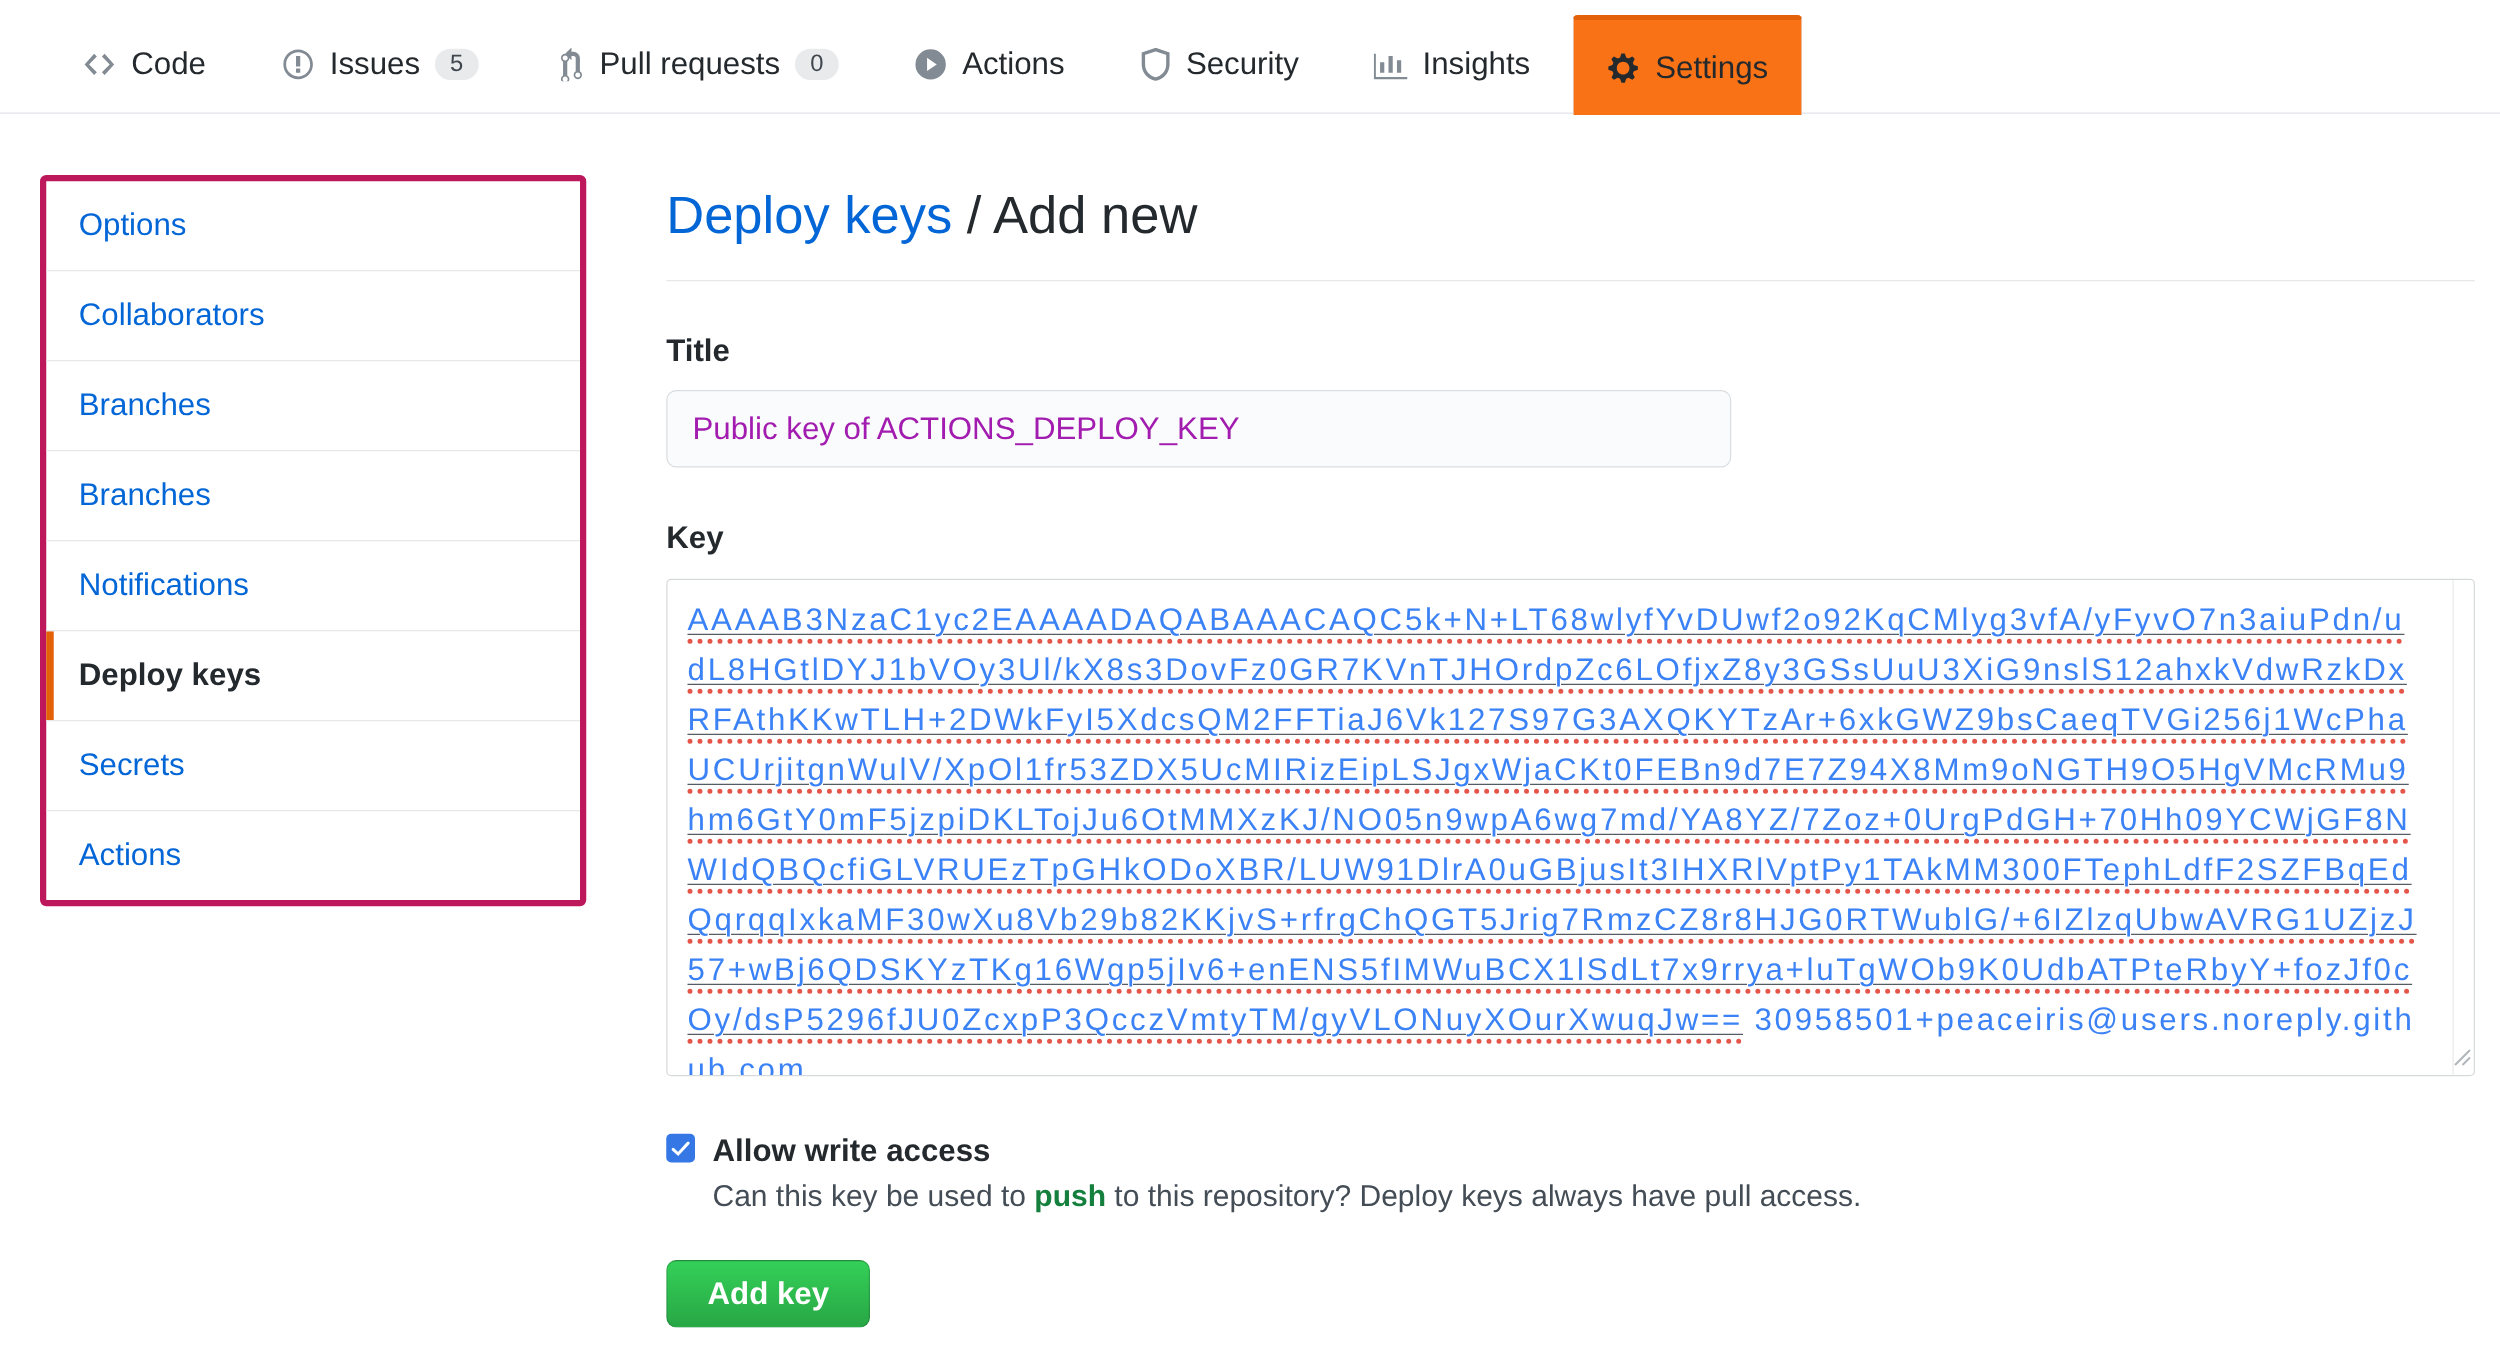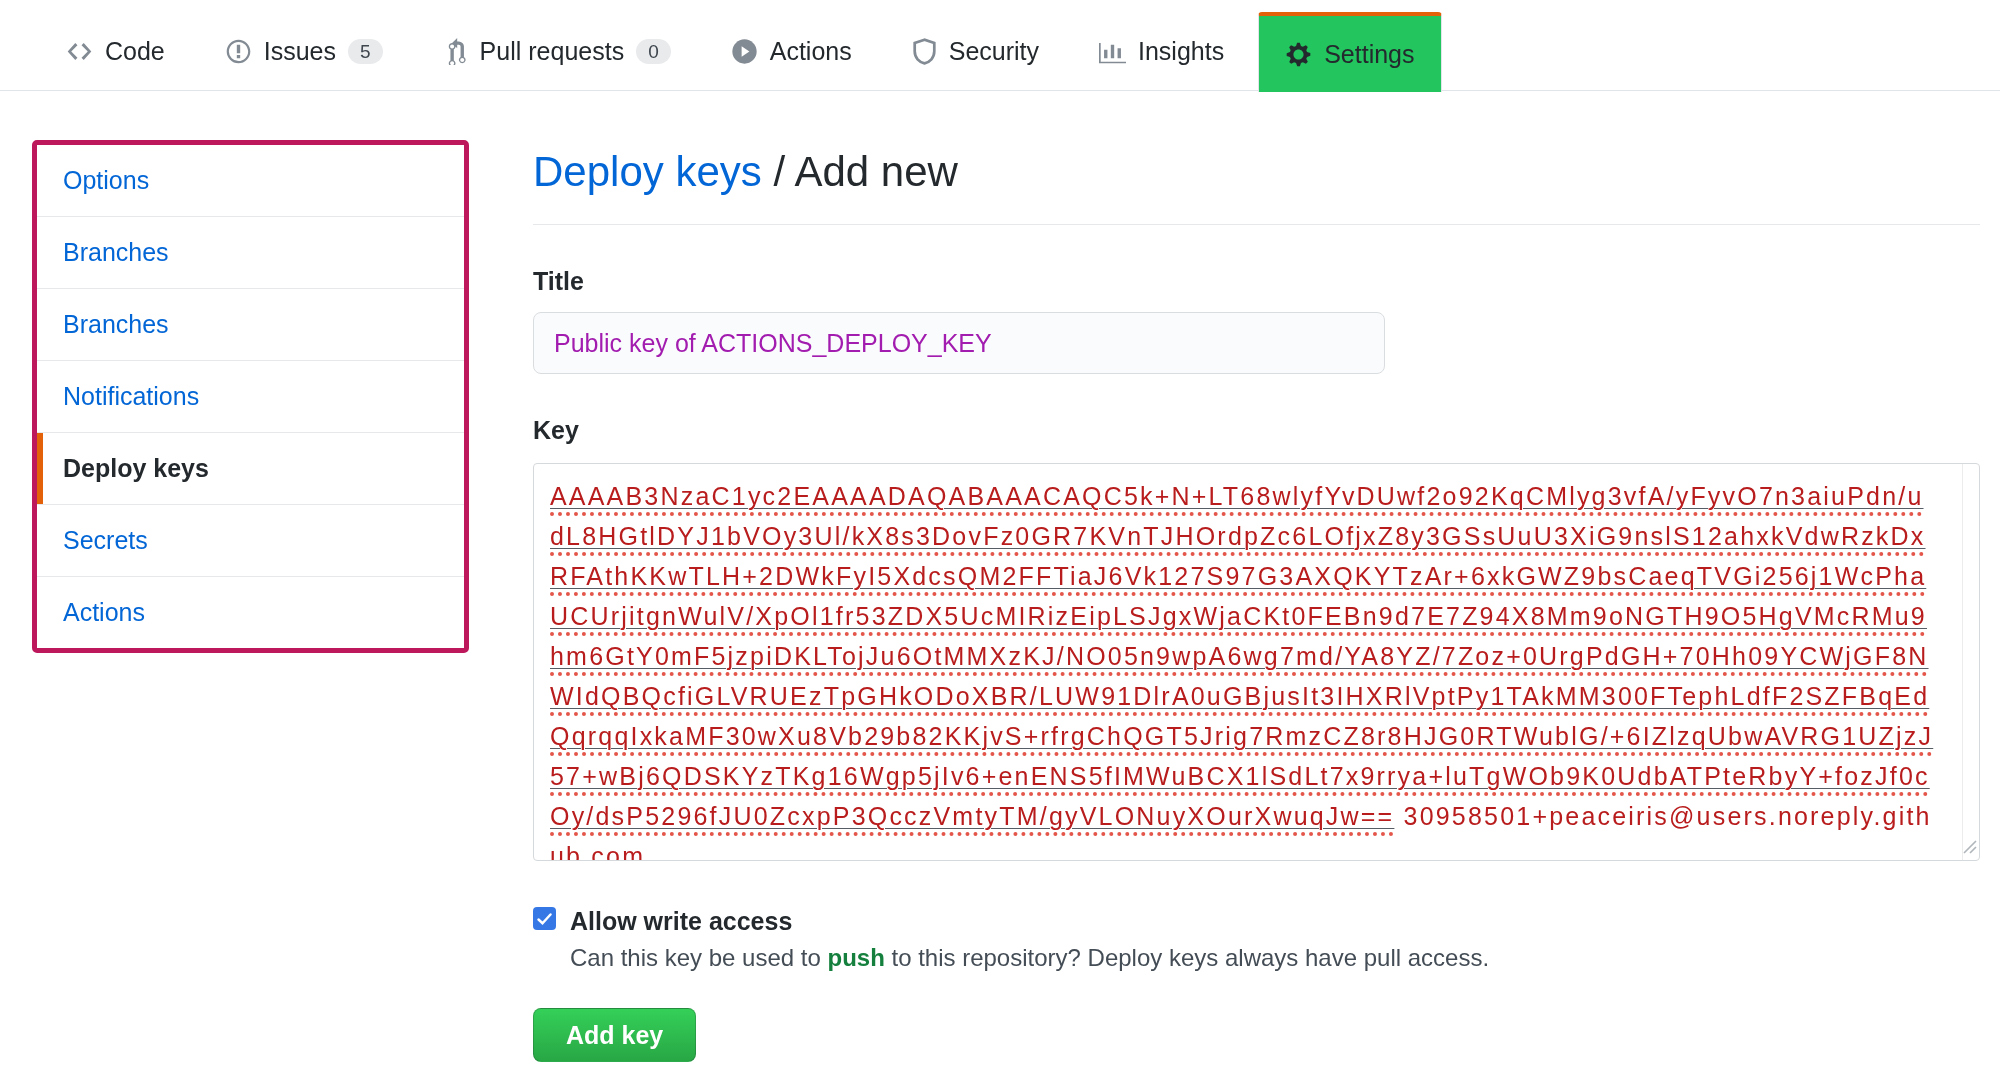--- a/index.html
+++ b/index.html
@@ -10,21 +10,21 @@
   .repo-nav { position:relative; margin-top:12px; padding-left:40px;
     display:flex; align-items:stretch; height:79px; }
   .repo-nav::after { content:""; position:absolute; left:0; right:0; bottom:0;
     height:1px; background:#e1e4e8; }
   .tab { display:flex; align-items:center; padding:0 26px; margin-right:8px;
     font-size:25px; color:#24292e; text-decoration:none; cursor:pointer;justify-content:flex-end; }
   .tab .ticon { display:inline-flex; margin-right:12px; color:#828a93; }
   .tab .ticon svg { display:block; }
   .badge { margin-left:12px; background:#e8eaec; color:#3f464e; border-radius:14px;
     font-size:19px; padding:3px 12px; line-height:1; }
-  .tab.active { position:relative; z-index:2; background:#22c55e;
+  .tab.active { position:relative; z-index:2; background:#f97316;
     border:1px solid #e1e4e8; border-bottom:none; border-top:4px solid #e36209;
     border-radius:4px 4px 0 0; margin-bottom:-1px; padding-top:0; }
   .tab.active .ticon { color:#24292e; }
 
   
   .layout { display:flex; padding:49px 20px 0 32px; }
 
   
   .side-menu { width:437px; flex:none; border:5px solid #be185d; border-radius:5px;
     background:#fff; align-self:flex-start; }
@@ -44,21 +44,21 @@
   .field-label { font-size:25px; font-weight:bold; margin-top:42px; }
 
   .title-input { margin-top:16px; width:852px; height:62px; font-size:25px;
     color:#a21caf; padding:12px 20px; background:#fafbfc; border:1px solid #dadde0;
     border-radius:8px; outline:none;
     font-family:"Liberation Sans","DejaVu Sans",sans-serif; }
 
   .key-box { position:relative; margin-top:18px; width:1447px; height:398px;
     border:1px solid #d6d9dc; border-radius:4px; background:#fff; overflow:hidden; }
   .key-text { padding:12px 40px 12px 16px; font-size:25px; line-height:40px;
-    letter-spacing:2.2px; word-break:break-all; color:#b91c1c; }
+    letter-spacing:2.2px; word-break:break-all; color:#3b82f6; }
   .sq { text-decoration-line:underline; text-decoration-style:dotted;
     text-decoration-color:#e4564a; text-decoration-thickness:3.5px;
     text-underline-offset:7px; }
   .ul { text-decoration-line:underline; text-decoration-style:solid;
     text-decoration-color:#555c63; text-decoration-thickness:1px;
     text-underline-offset:3px; }
   .key-scrollgutter { position:absolute; top:0; right:16px; bottom:0; width:1px;
     background:#ececec; }
   .resize-grip { position:absolute; right:2px; bottom:2px; cursor:nwse-resize; }
 
@@ -144,20 +144,21 @@
         </svg>
     </span>
     <span>Settings</span>
   </a>
 </nav>
 
 <div class="layout">
 
   <div class="side-menu">
     <a class="side-item">Options</a>
+    <a class="side-item">Collaborators</a>
     <a class="side-item">Branches</a>
     <a class="side-item">Branches</a>
     <a class="side-item">Notifications</a>
     <a class="side-item active">Deploy keys</a>
     <a class="side-item">Secrets</a>
     <a class="side-item">Actions</a>
   </div>
 
   <div class="main">
 

